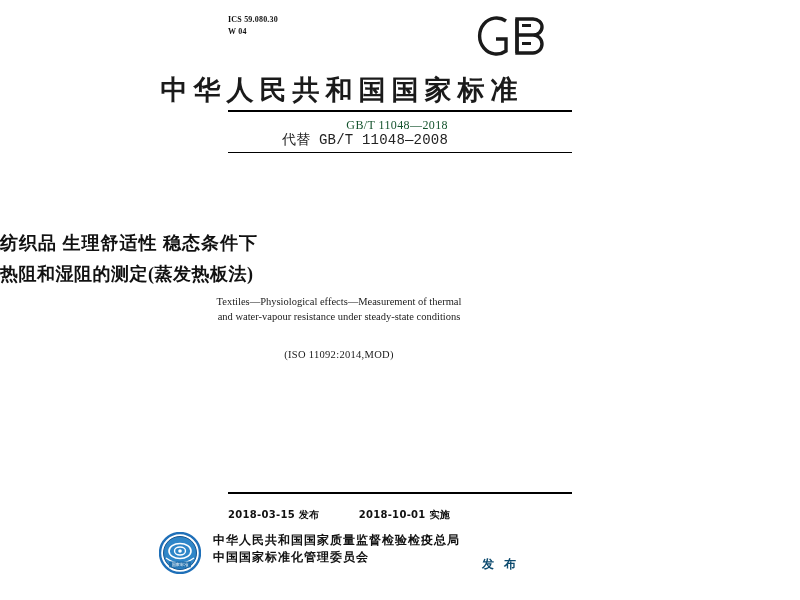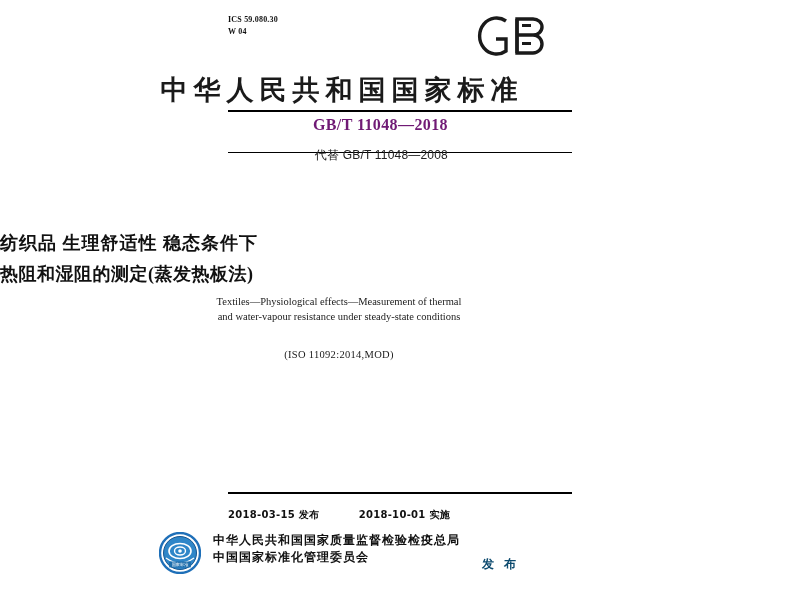--- a/index.html
+++ b/index.html
@@ -63,30 +63,30 @@
   
   .std-no {
     position: absolute;
     right: 230px;
     top: 118px;
     text-align: right;
     line-height: 14px;
   }
   .std-no .main {
     font-family: "Liberation Serif", serif;
-    font-size: 16px;
-    font-weight: bold;
+    font-size: 12px;
+    font-weight: normal;
     letter-spacing: 0.4px;
-    color: #701a75;
+    color: #14532d;
   }
   .std-no .sub {
-    font-family: Liberation Sans, sans-serif;
-    font-size: 12px;
+    font-family: Liberation Mono, monospace;
+    font-size: 14px;
     color: #222;
-    margin-top: 16px;
+    margin-top: 1px;
     letter-spacing: 0.2px;
   }
 
   
   .rule {
     position: absolute;
     left: 228px;
     width: 344px;
     height: 0;
     border-top: 1px solid #000;

